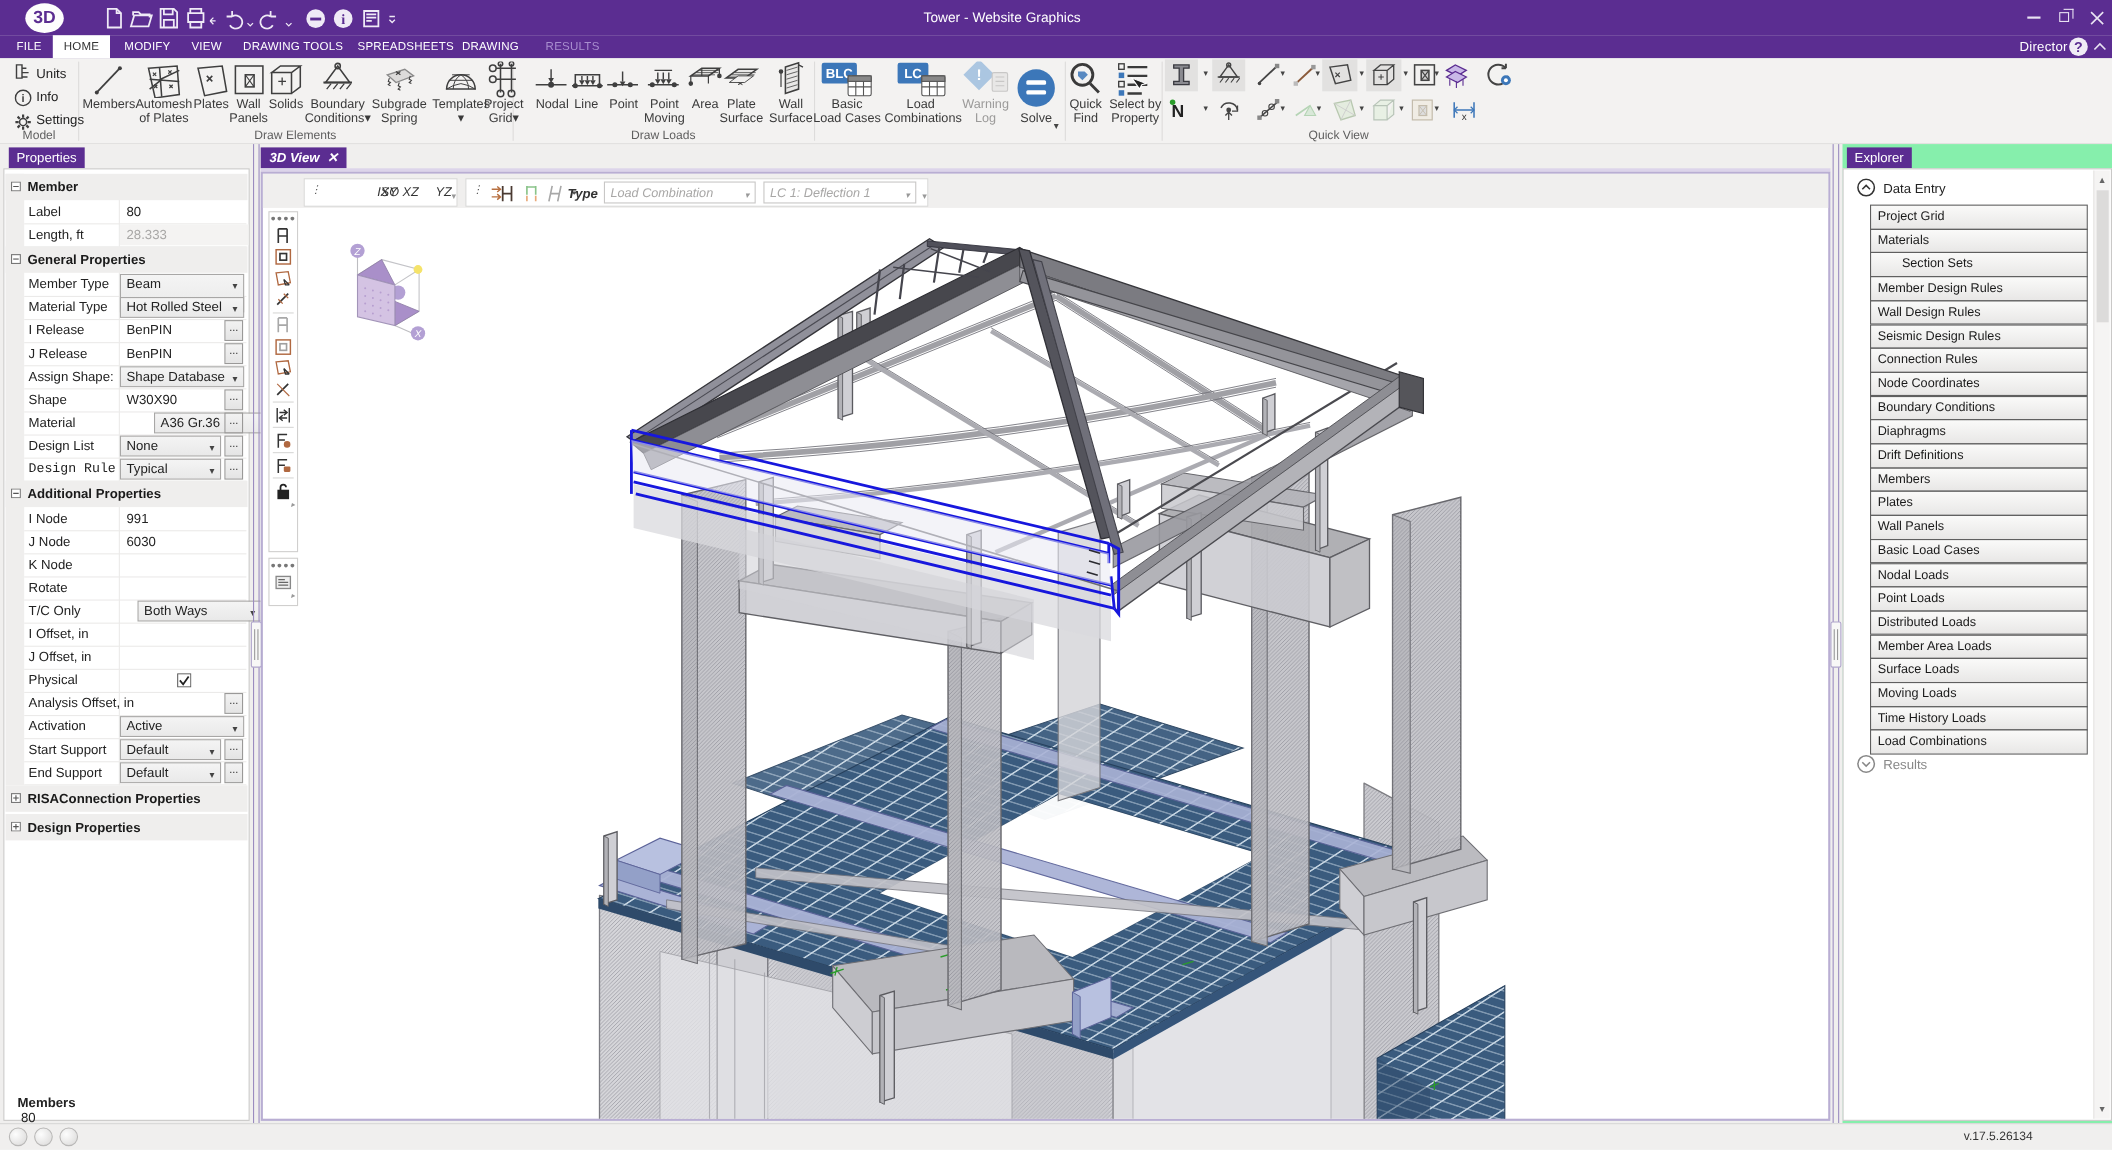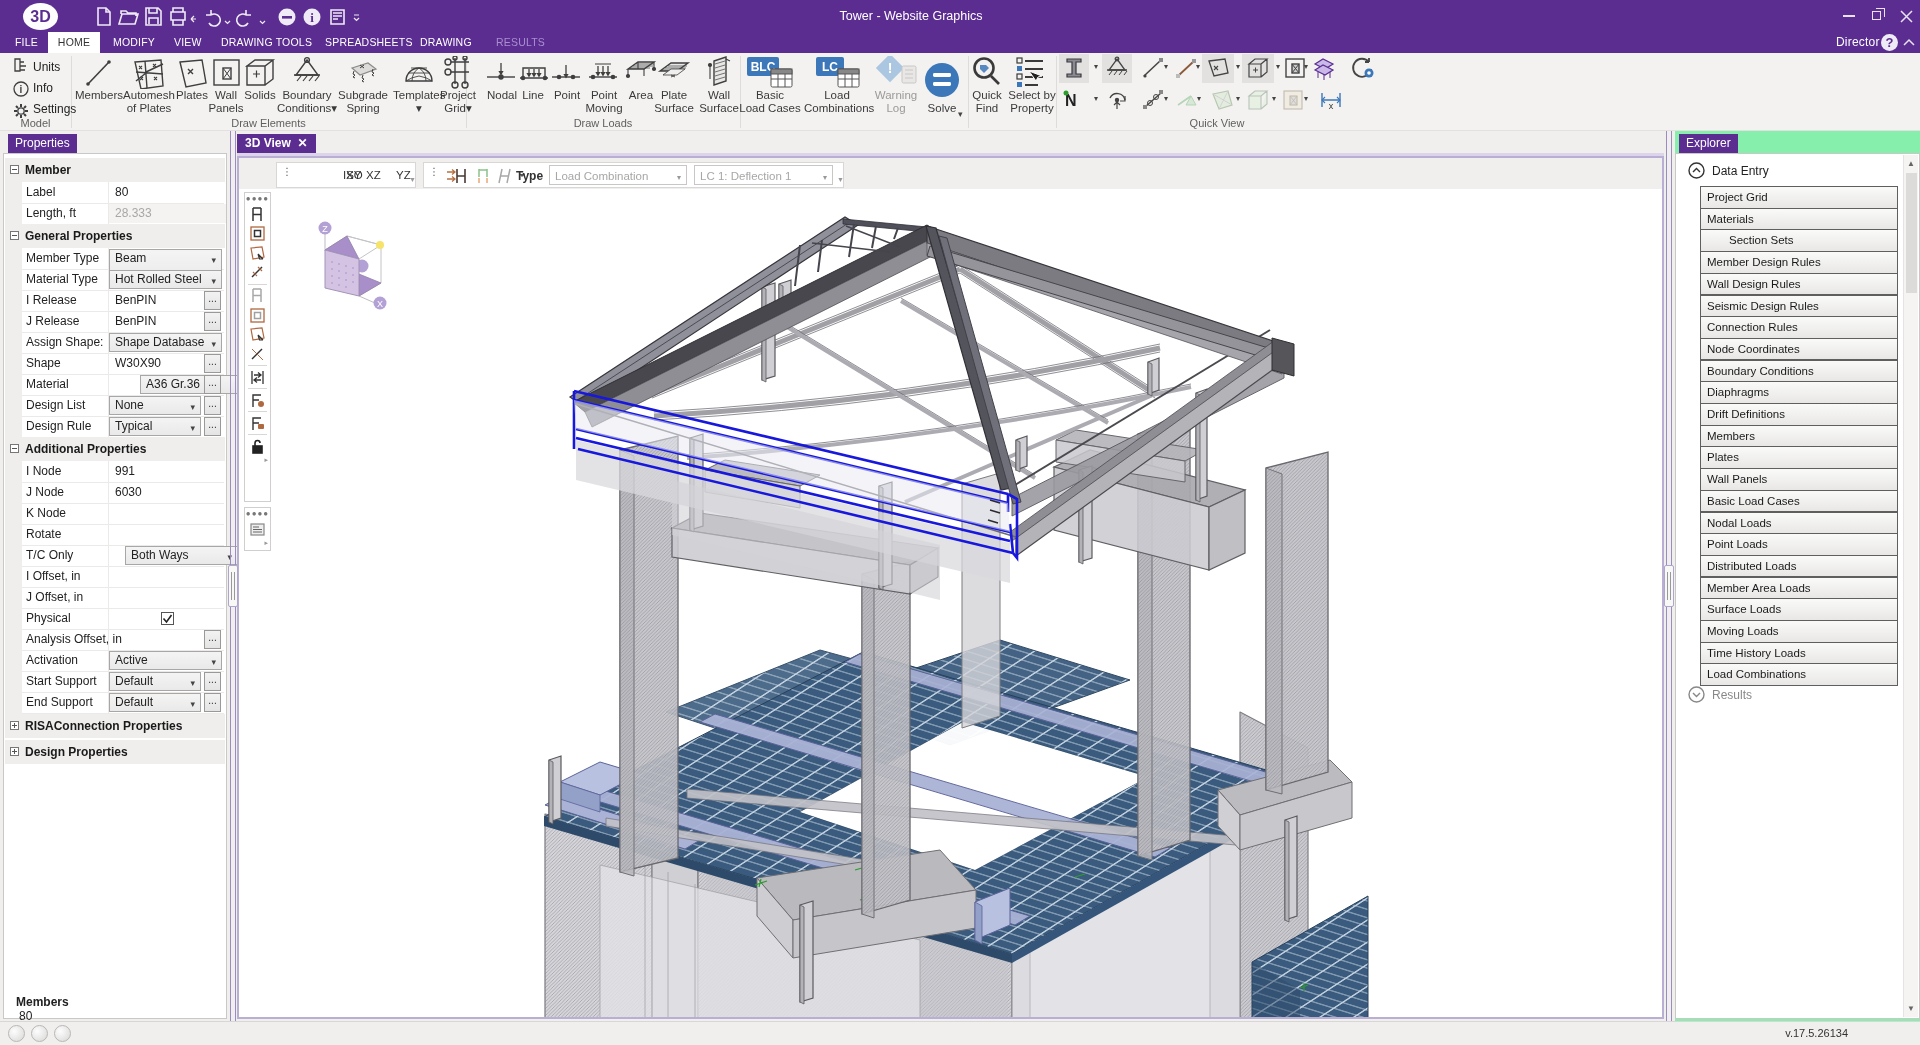--- a/index.html
+++ b/index.html
@@ -17,21 +17,21 @@
 .ptab { position:absolute; left:8px; top:3px; height:19px; background:#5b2d91; color:#fff; font-size:12px; line-height:19px; padding:0 7px; }
 .pbox { position:absolute; left:3px; top:22px; width:224px; height:866px; background:#fff; border:1px solid #c9c8c7; font-size:12px; }
 .phead { position:absolute; left:1px; right:1px; background:#efeeed; font-weight:bold; color:#1a1a1a; }
 .plabel { position:absolute; font-size:12px; color:#222; white-space:nowrap; }
 .pgline { position:absolute; left:18px; right:2px; height:1px; background:#ebeae9; }
 .dd { position:absolute; background:linear-gradient(#f4f4f4,#e9e9e9); border:1px solid #a8a7a6; font-size:12px; color:#222; line-height:17px; padding-left:5px; }
 .ddc { position:absolute; right:5px; top:2px; font-size:9px; color:#444; }
 .dots { position:absolute; width:17px; background:linear-gradient(#f2f2f2,#e4e4e4); border:1px solid #9a9998; font-size:10px; color:#333; text-align:center; line-height:14px; }
 .rpanel { position:absolute; left:1675px; top:131px; width:245px; height:890px; background:#86efac; }
 .exitem { position:absolute; left:24px; width:198px; height:22.6px; background:linear-gradient(#fafaf9,#e8e7e6); border:1px solid #5f5f5f; font-size:11.5px; color:#1a1a1a; line-height:21px; padding-left:6px; }
-.center { position:absolute; left:229px; top:131px; width:1446px; height:890px; }
+.center { position:absolute; left:229px; top:131px; width:1446px; height:890px;font-style:italic; }
 .vtab { position:absolute; left:8px; top:3px; height:19px; background:#5b2d91; color:#fff; font-size:12px; font-weight:bold; line-height:19px; padding:0 8px; }
 .vgroup { position:absolute; top:4px; height:26px; background:#fff; border:1px solid #d8d7d6; }
 .ltool { position:absolute; left:5px; width:27px; background:#fff; border:1px solid #d0cfce; }
 .vbtn { font-size:11.5px; color:#333; position:absolute; top:6px; }
 </style>
 </head>
 <body>
 <div class="titlebar">
   <div style="position:absolute;left:23px;top:3px;width:35px;height:27px;background:#fdfdfd;border-radius:50%;color:#5b2d91;font-weight:bold;font-size:16px;text-align:center;line-height:27px;">3D</div>
   <svg class="abs" style="left:94px;top:7px;" width="330" height="20" viewBox="0 0 330 20" fill="none" stroke="#efeaf6" stroke-width="1.6">
@@ -493,21 +493,21 @@
 <div class="plabel" style="left:111px;top:202px;">W30X90</div>
       <div class="dots" style="left:200px;top:200px;height:19px;">...</div>
 <div class="plabel" style="left:22px;top:223px;">Material</div>
 <div class="pgline" style="top:241px;"></div>
 <div class="dd" style="left:120px;top:221px;width:108px;height:19px;margin-left:16px;">A36 Gr.36<span class="ddc">▾</span></div>
       <div class="dots" style="left:200px;top:221px;height:19px;">...</div>
 <div class="plabel" style="left:22px;top:244px;">Design List</div>
 <div class="pgline" style="top:262px;"></div>
 <div class="dd" style="left:105px;top:242px;width:92px;height:19px;">None<span class="ddc">▾</span></div>
       <div class="dots" style="left:200px;top:242px;height:19px;">...</div>
-<div class="plabel" style="left:22px;top:265px;">Design Rule</div>
+<div class="plabel" style="left:22px;top:265px;font-family:Liberation Mono, monospace;">Design Rule</div>
 <div class="pgline" style="top:283px;"></div>
 <div class="dd" style="left:105px;top:263px;width:92px;height:19px;">Typical<span class="ddc">▾</span></div>
       <div class="dots" style="left:200px;top:263px;height:19px;">...</div>
 <div class="phead" style="top:283px;height:24px;line-height:24px;">
         <svg width="9" height="9" style="position:absolute;left:5px;top:7px;">
           <rect x="0.5" y="0.5" width="8" height="8" fill="#fff" stroke="#777"></rect>
           <path d="M2 4.5 h5" stroke="#555"></path>
         </svg>
         <span style="position:absolute;left:20px;">Additional Properties</span>
       </div>

